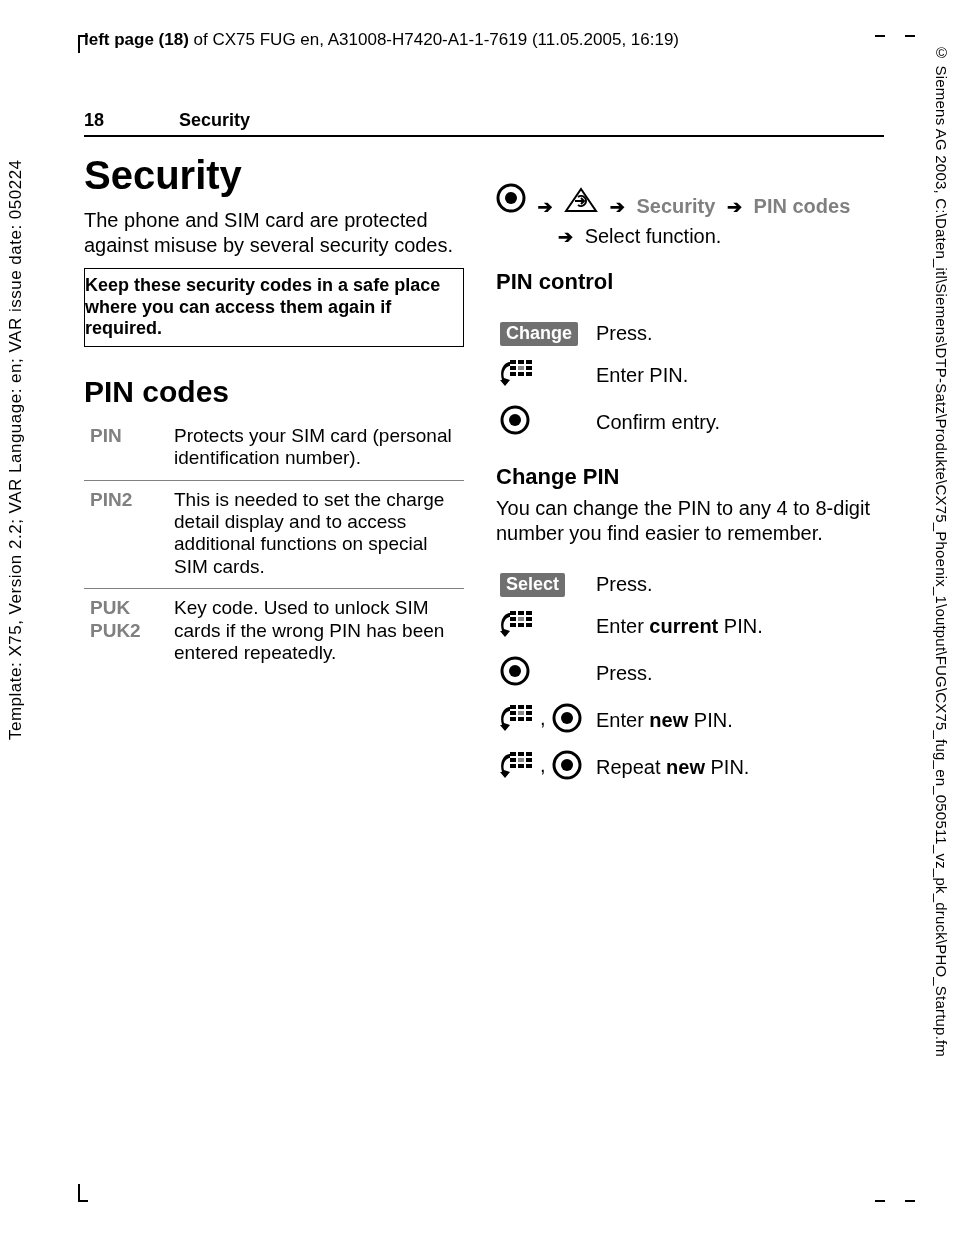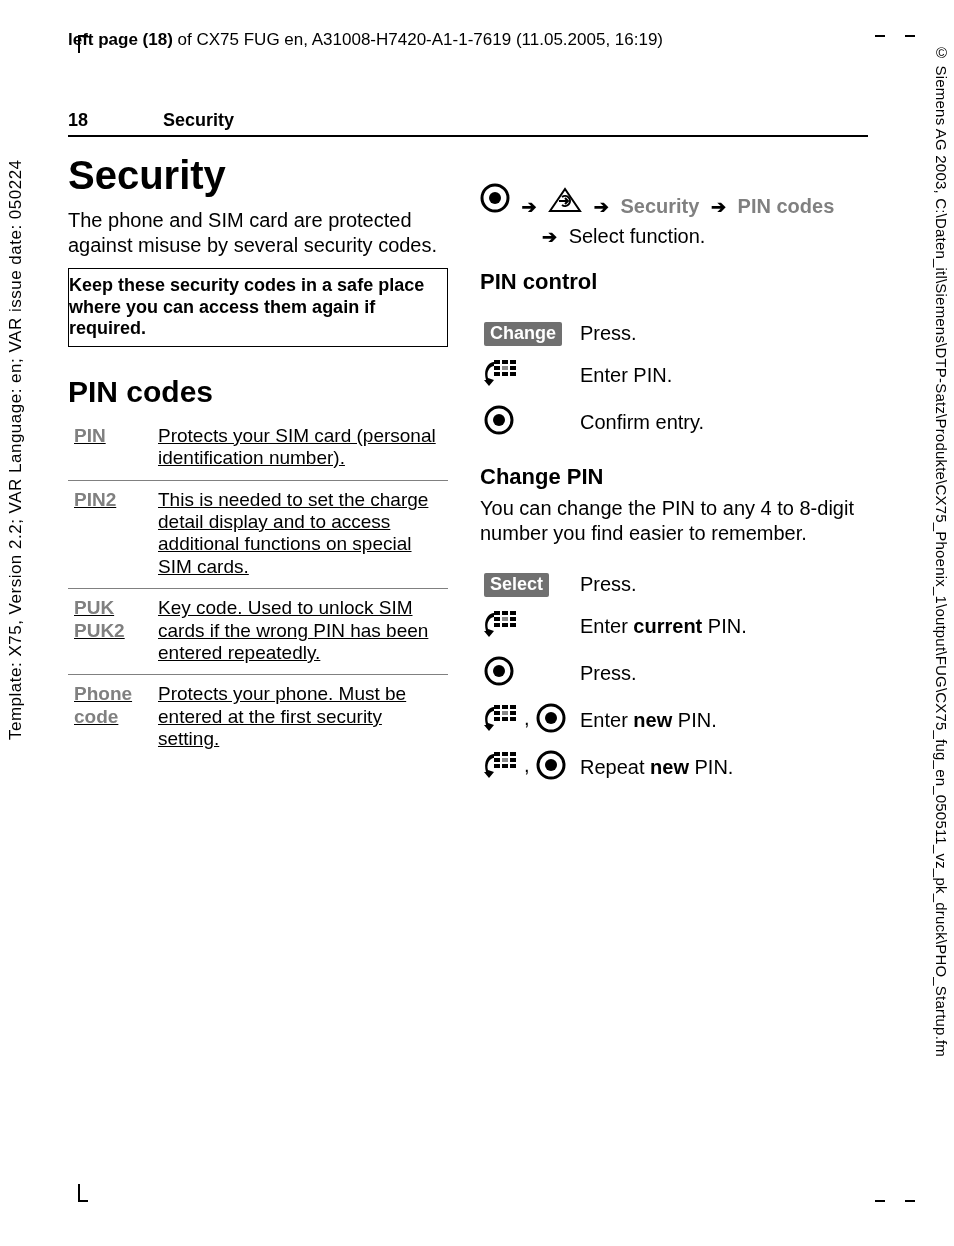--- a/index.html
+++ b/index.html
@@ -7,21 +7,21 @@
     margin: 0;
     width: 954px;
     height: 1246px;
     background: #fff;
     font-family: Arial, Helvetica, sans-serif;
     color: #000;
     position: relative;
   }
   .page {
     position: absolute;
-    left: 68px; top: 30px;
+    left: 84px; top: 30px;
     width: 800px;
     height: 1180px;
     padding: 0;
   }
   .crop { position:absolute; background:#000; }
   .crop.tl-h { left:78px; top:35px; width:10px; height:2px; }
   .crop.tl-v { left:78px; top:35px; width:2px; height:18px; }
   .crop.tr-h1 { left:875px; top:35px; width:10px; height:2px; }
   .crop.tr-h2 { left:905px; top:35px; width:10px; height:2px; }
   .crop.bl-h { left:78px; top:1200px; width:10px; height:2px; }
@@ -61,21 +61,21 @@
   h2 { font-size:30px; font-weight:bold; margin:28px 0 8px 0; }
   h3 { font-size:22px; font-weight:bold; margin:18px 0 6px 0; }
   p  { font-size:20px; line-height:1.25; margin:4px 0 10px 0; }
   .notebox {
     border:1.5px solid #000;
     padding:6px 0;
     font-size:18px;
     font-weight:bold;
     line-height:1.2;
   }
-  table.defs { width:100%; border-collapse:collapse; margin-top:6px;text-decoration:underline; }
+  table.defs { width:100%; border-collapse:collapse; margin-top:6px; }
   table.defs td { padding:8px 6px 10px 6px; vertical-align:top; font-size:19px; line-height:1.18; }
   table.defs tr + tr td { border-top:1px solid #808080; }
   table.defs td.k { color:#808080; font-weight:bold; width:84px; font-family:Arial, sans-serif; }
   .navline { font-size:20px; margin:36px 0 6px 0; line-height:1.5;}
   .navline .sk { color:#808080; font-weight:bold; }
   .arrow { display:inline-block; margin:0 6px; font-size:18px; font-weight:bold; vertical-align:middle; }
   .softkey {
     display:inline-block;
     background:#707070; color:#fff;
     padding:1px 6px 2px 6px;
@@ -134,24 +134,20 @@
         </tr>
         <tr>
           <td class="k">PIN2</td>
           <td>This is needed to set the charge detail display and to access additional functions on special SIM cards.</td>
         </tr>
         <tr>
           <td class="k" style="white-space:pre-line">PUK
 PUK2</td>
           <td>Key code. Used to unlock SIM cards if the wrong PIN has been entered repeatedly.</td>
         </tr>
-        <tr>
-          <td class="k" style="white-space:pre-line">Phone code</td>
-          <td>Protects your phone. Must be entered at the first security setting.</td>
-        </tr>
       </tbody>
         </table>
     </div>
 
     <div class="col">
       <div class="navline">
         <span class="iconwrap">
           <svg width="30" height="30" viewBox="0 0 30 30">
               <circle cx="15" cy="15" r="13" fill="none" stroke="#000" stroke-width="3"></circle>
               <circle cx="15" cy="15" r="6" fill="#000"></circle>

